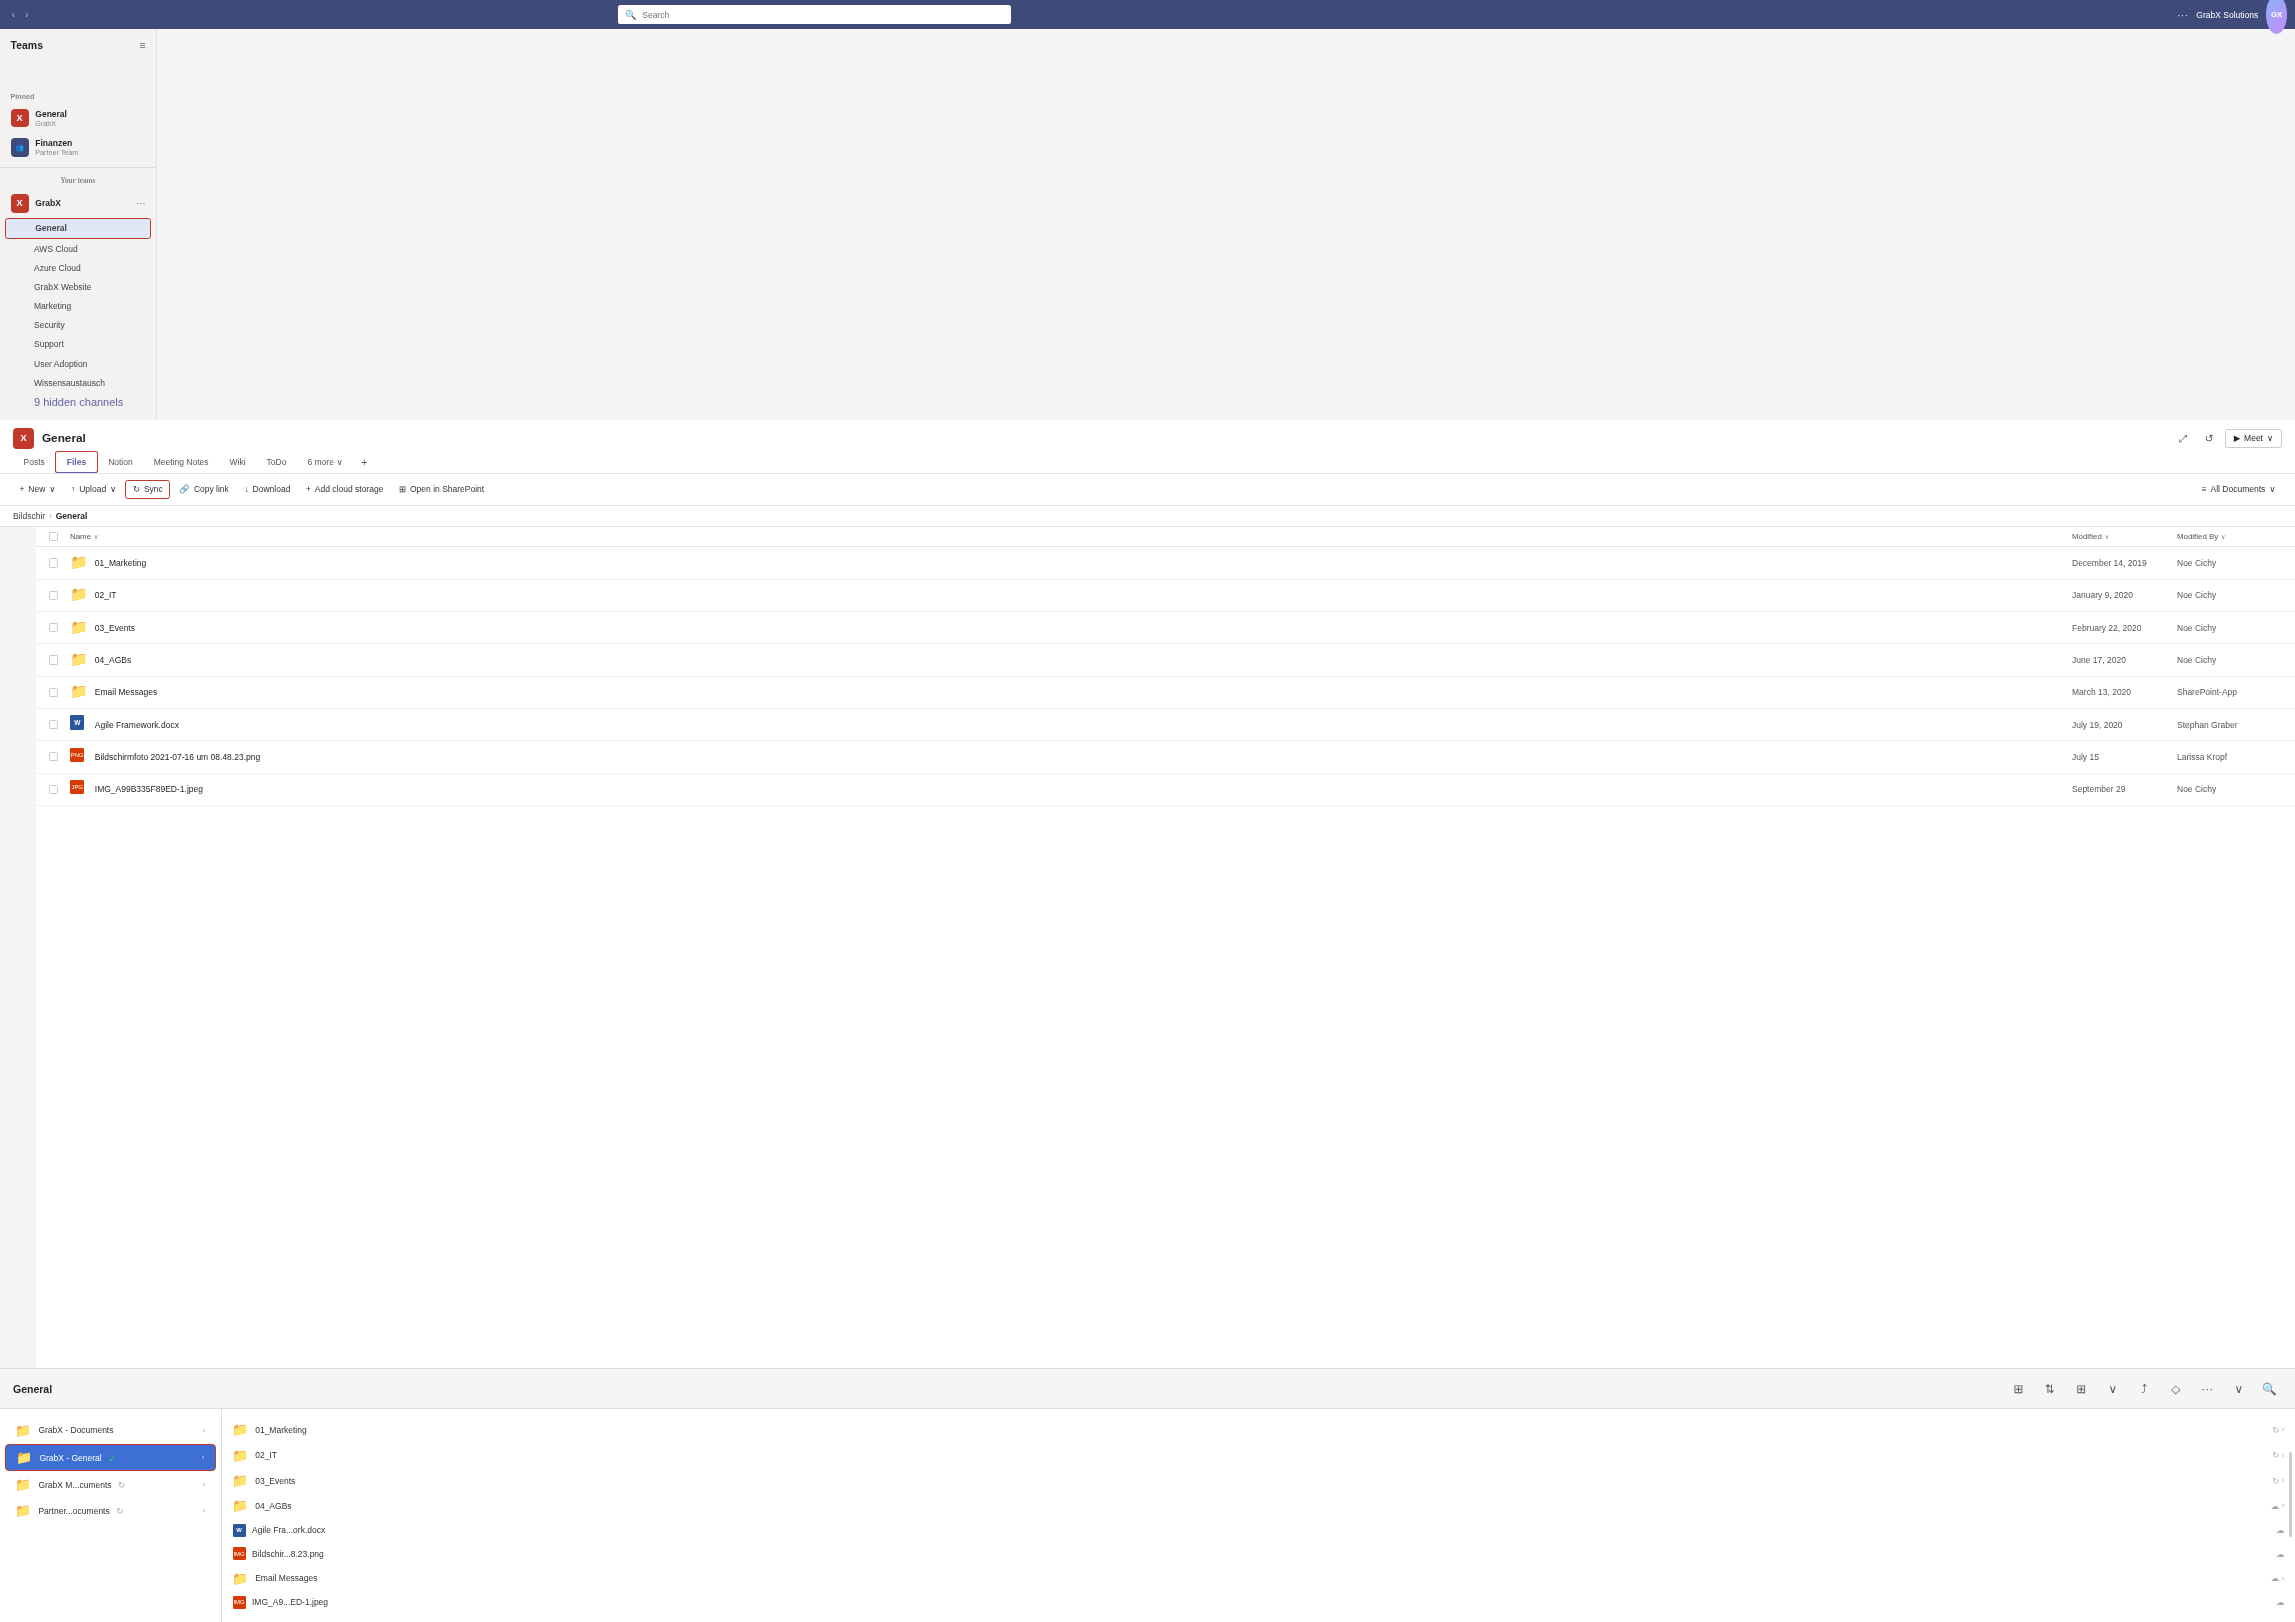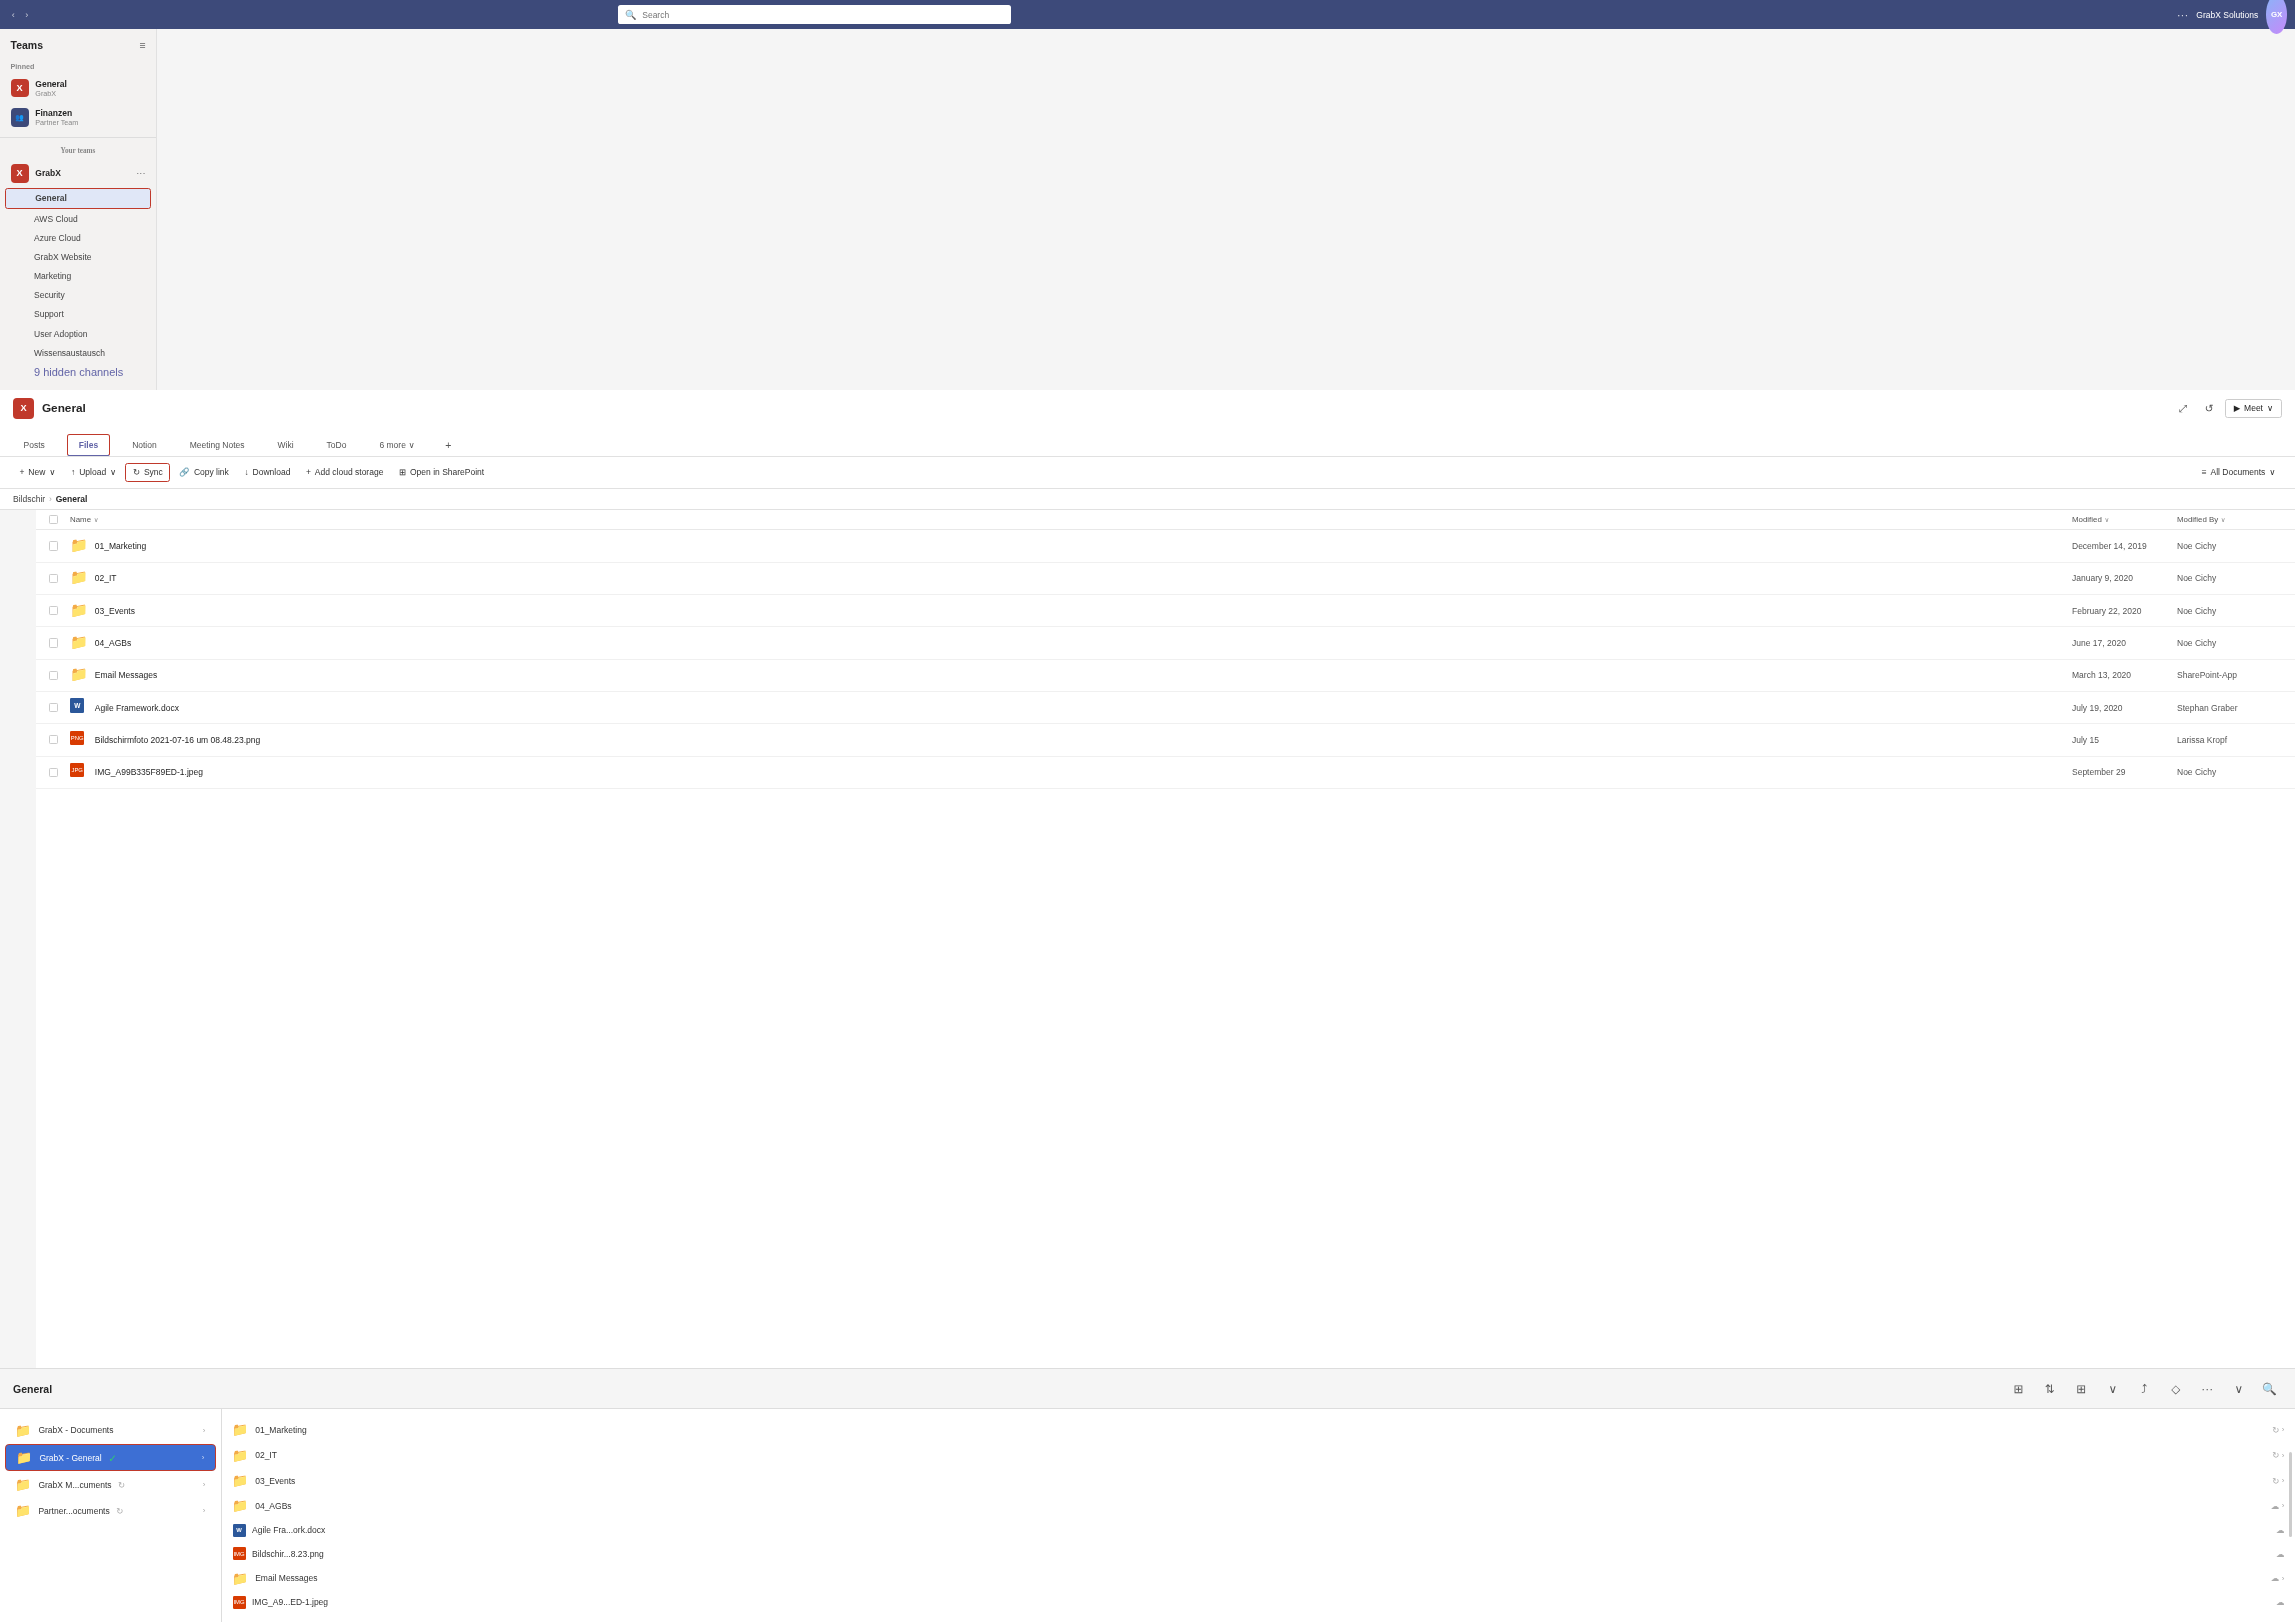--- a/index.html
+++ b/index.html
@@ -69,20 +69,21 @@
       border-right: 0.7px solid #e1e1e1;
       overflow-y: auto;
       flex-shrink: 0;
       padding: 7.9px 0;
     }
     .sidebar-section-label {
       font-size: 7.2px;
       color: #888;
       padding: 5.2px 10.5px 2.6px;
       font-weight: 600;
+      margin-top: 30px;
     }
     .sidebar-team-item {
       display: flex;
       align-items: center;
       gap: 6.5px;
       padding: 5.2px 10.5px;
       cursor: pointer;
     }
     .team-icon {
       width: 18.3px; height: 18.3px;
@@ -154,22 +155,22 @@
       background: #c0392b;
       border-radius: 3.9px;
       display: flex; align-items: center; justify-content: center;
       color: white; font-weight: 700; font-size: 9.2px;
     }
     .channel-title { font-size: 11.8px; font-weight: 700; }
 
     .channel-tabs {
       display: flex;
       align-items: center;
-      gap: 12px;
-      margin-top: 15px;
+      gap: 0;
+      margin-top: 2px;
     }
     .tab {
       padding: 5.2px 10.5px;
       cursor: pointer;
       font-size: 8.5px;
       color: #555;
       border-bottom: 1.3px solid transparent;
       white-space: nowrap;
     }
     .tab.active {

